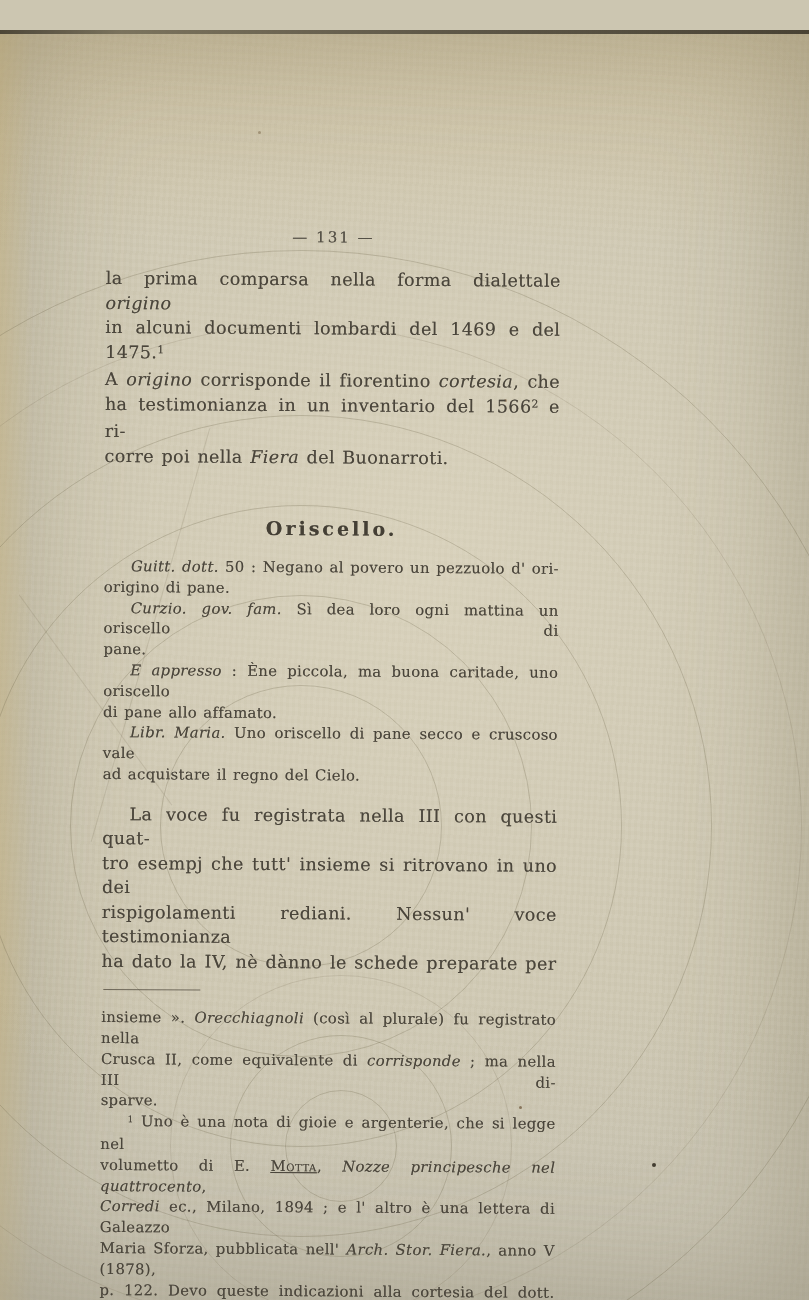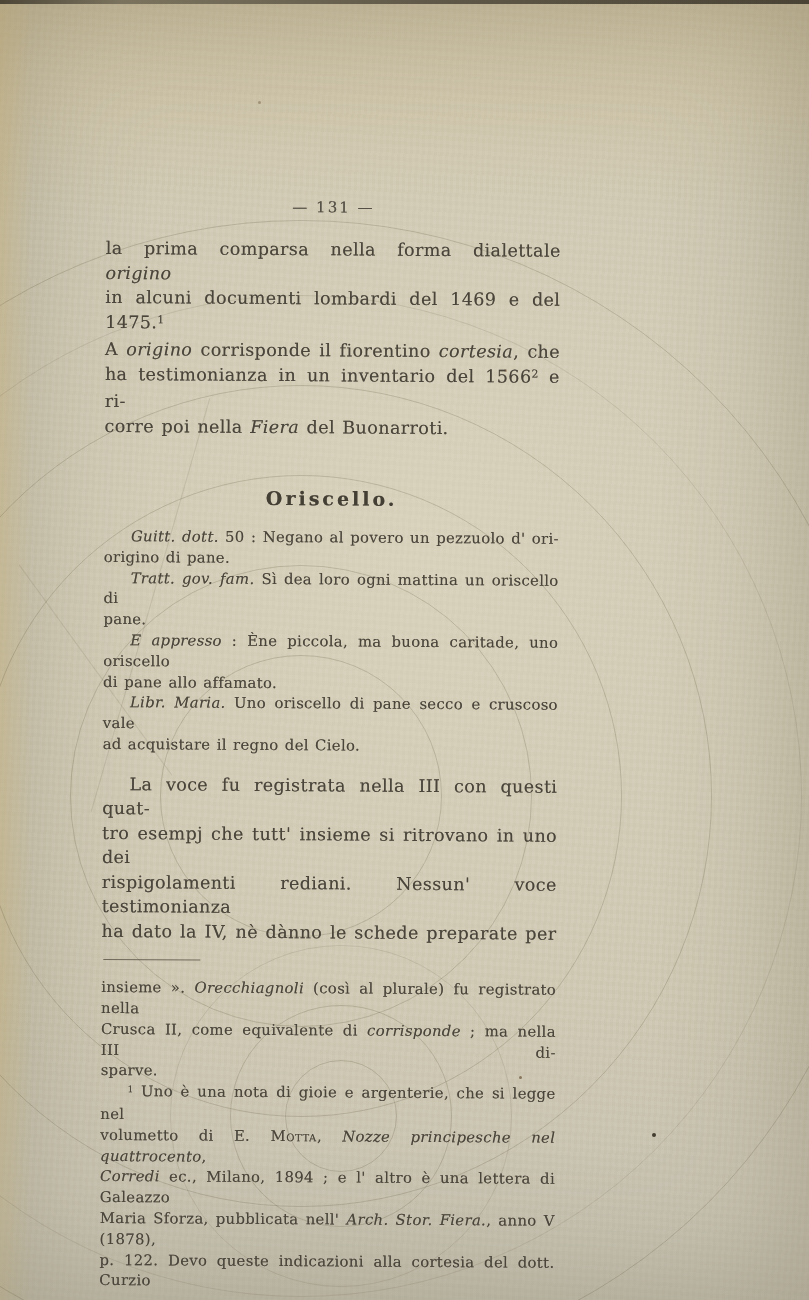--- a/index.html
+++ b/index.html
@@ -12,20 +12,21 @@
     position:absolute;inset:0;
     background-color:#ccc6b1;
     background-image:
       radial-gradient(ellipse 120% 85% at 52% 42%, rgba(238,230,207,0.38), rgba(0,0,0,0) 62%),
       linear-gradient(180deg, rgba(202,181,133,0.38), rgba(0,0,0,0) 17%),
       linear-gradient(0deg, rgba(189,187,178,0.34), rgba(0,0,0,0) 24%),
       linear-gradient(90deg, rgba(219,200,150,0.55), rgba(0,0,0,0) 4%),
       repeating-linear-gradient(93deg, rgba(255,255,255,0.025) 0 3px, rgba(100,90,60,0.025) 3px 6px),
       repeating-linear-gradient(4deg, rgba(255,255,255,0.02) 0 4px, rgba(110,100,70,0.02) 4px 8px);
     box-shadow: inset 0 0 140px rgba(96,86,60,0.32);
+    margin-top: 30px;
   }
   .edge-top{position:absolute;top:0;left:0;right:0;height:4px;
     background:linear-gradient(90deg,#332e24,#6b6450 15%,#474135 55%,#2f2a20);opacity:.8;}
   
   .wm{position:absolute;border:1px solid rgba(106,96,70,0.26);border-radius:50%;}
   .wm.f{border-color:rgba(106,96,70,0.17);}
   .hairline{position:absolute;width:1px;background:rgba(105,95,70,0.17);}
   .speck{position:absolute;border-radius:50%;}
   
   .content{
@@ -41,21 +42,21 @@
   .tline.ind{text-indent:27px;}
   .body-para .tline{font-size:17.5px;line-height:24.5px;letter-spacing:0.4px;word-spacing:1.5px;}
   .para1{margin-top:21px;}
   .heading{margin:48px 0 0 0;font-size:19px;font-weight:bold;letter-spacing:3px;
     text-align:center;color:#443f35;}
   .quotes{margin-top:18px;}
   .quote .tline,.fnote .tline{font-size:14.8px;line-height:20.8px;letter-spacing:0.35px;word-spacing:1.2px;}
   .para2{margin-top:17px;}
   .fnrule{width:97px;border:0;border-top:1px solid rgba(80,74,62,0.75);margin:16px 0 17px 2px;}
   .seg-it{font-style:italic;}
-  .seg-sc{font-variant:small-caps;letter-spacing:0.6px;}
+  .seg-sc{font-variant:small-caps;letter-spacing:0.6px;text-decoration:underline;}
   .seg-sup{font-size:62%;position:relative;top:-0.45em;letter-spacing:0;}
 </style>
 </head>
 <body>
 
 <div class="page">
   <div class="edge-top"></div>
 
   <div class="wm" style="left:160px;top:655px;width:280px;height:280px;"></div>
   <div class="wm" style="left:70px;top:565px;width:460px;height:460px;"></div>
@@ -88,21 +89,21 @@
       </div>
 
     <h2 class="heading">Oriscello.</h2>
 
     <div class="quotes">
       <div class="para quote">
           <div class="tline fill ind"><span class="seg-it">Guitt. dott.</span><span> 50 : Negano al povero un pezzuolo d' ori-</span></div>
           <div class="tline"><span>origino di pane.</span></div>
         </div>
       <div class="para quote">
-          <div class="tline fill ind"><span class="seg-it">Tratt. gov. fam.</span><span> Sì dea loro ogni mattina un oriscello di</span></div>
+          <div class="tline fill ind"><span class="seg-it">Curzio. gov. fam.</span><span> Sì dea loro ogni mattina un oriscello di</span></div>
           <div class="tline"><span>pane.</span></div>
         </div>
       <div class="para quote">
           <div class="tline fill ind"><span class="seg-it">E appresso</span><span> : Ène piccola, ma buona caritade, uno oriscello</span></div>
           <div class="tline"><span>di pane allo affamato.</span></div>
         </div>
       <div class="para quote">
           <div class="tline fill ind"><span class="seg-it">Libr. Maria.</span><span> Uno oriscello di pane secco e cruscoso vale</span></div>
           <div class="tline"><span>ad acquistare il regno del Cielo.</span></div>
         </div>

